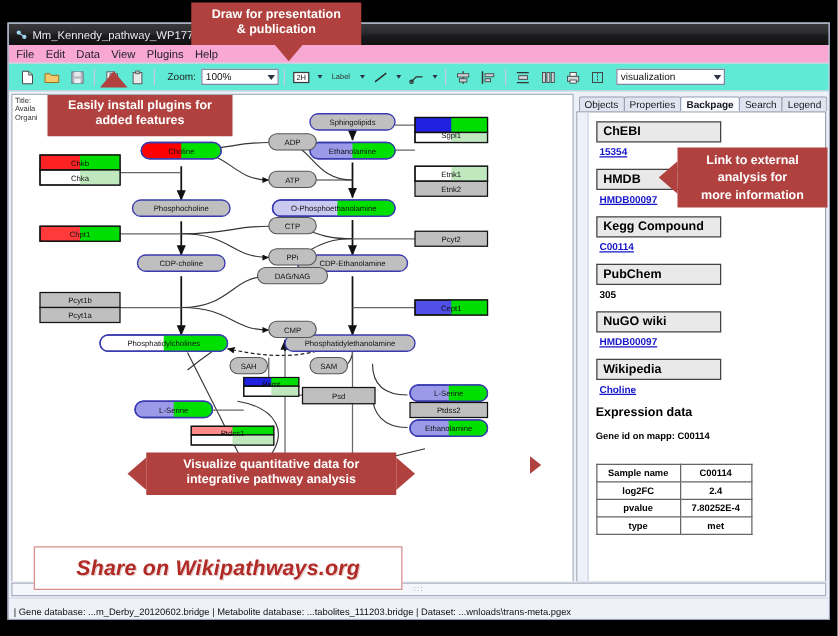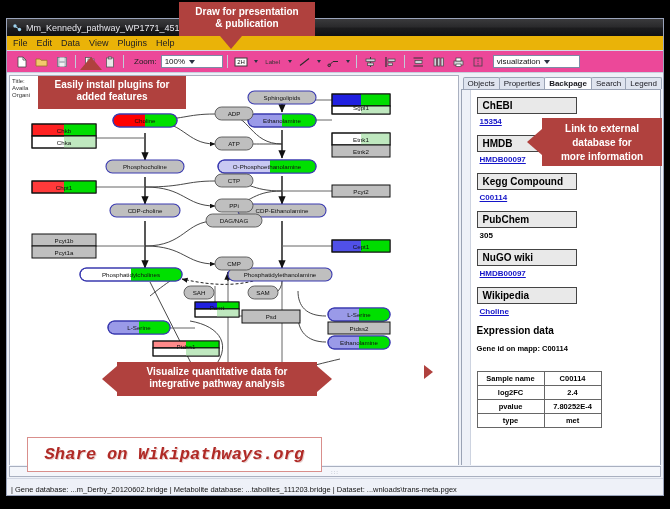--- a/index.html
+++ b/index.html
@@ -27,40 +27,40 @@
     font-size:9px;
     position:relative;
   }
   .titlebar .tb-icon{
     width:10px;height:10px;margin-right:4px;flex:0 0 auto;
     display:flex;align-items:center;justify-content:center;
   }
   .titlebar .tb-text{white-space:nowrap;overflow:hidden;}
   
   .menubar{
-    height:14px;background:#eab308;border-bottom:1px solid #d4d9e6;
+    height:14px;background:#f9a8d4;border-bottom:1px solid #d4d9e6;
     display:flex;align-items:center;padding-left:6px;gap:9px;
     font-size:9px;color:#1c1c24;
   }
   .menubar span{cursor:default;}
   
   .toolbar{
-    height:21px;background:#ec4899;border-bottom:1px solid #c8cfdd;
+    height:21px;background:#5eead4;border-bottom:1px solid #c8cfdd;
     display:flex;align-items:center;padding-left:5px;gap:1px;
     position:relative;
   }
   .tb-btn{
     width:17px;height:17px;display:flex;align-items:center;justify-content:center;
     border:1px solid transparent;border-radius:2px;
   }
   .tb-sep{width:1px;height:13px;background:#c3cad8;margin:0 3px;}
   .zoom-label{font-size:8px;color:#222;margin:0 3px 0 6px;}
   .combo{
     height:13px;border:1px solid #7d8aa5;background:#fff;
-    display:flex;align-items:center;justify-content:flex-start;
+    display:flex;align-items:center;justify-content:space-between;
     font-size:8px;color:#111;padding:0 2px 0 3px;box-sizing:border-box;
   }
   .combo .caret{
     width:0;height:0;border-left:3px solid transparent;border-right:3px solid transparent;
     border-top:4px solid #2b3242;margin-left:4px;
   }
   #zoom-combo{width:62px;}
   #vis-combo{width:87px;}
   .mini-caret{
     width:0;height:0;border-left:2.5px solid transparent;border-right:2.5px solid transparent;
@@ -152,21 +152,21 @@
     position:absolute;width:0;height:0;z-index:49;
     border-top:13px solid transparent;border-bottom:13px solid transparent;
     border-left:15px solid #b0413e;
   }
   .share-box{
     position:absolute;left:20px;top:418px;width:293px;height:33px;
     background:#fff;border:1px solid #d98f8c;z-index:60;
     display:flex;align-items:center;justify-content:center;
   }
   .share-text{
-    font-family:Liberation Mono, monospace;
+    font-family:Liberation Sans, sans-serif;
     font-style:italic;font-weight:bold;font-size:17px;color:#b02a26;
     text-shadow:1px 1px 0 #e8cfce;letter-spacing:.2px;
   }
 </style>
 </head>
 <body>
 
 <div class="app-window">
 
   <div class="titlebar">
@@ -598,28 +598,28 @@
   <div class="statusbar">
     <div class="sb-scroll">:::</div>
     <div class="sb-text">| Gene database: ...m_Derby_20120602.bridge | Metabolite database: ...tabolites_111203.bridge | Dataset: ...wnloads\trans-meta.pgex</div>
   </div>
 
   <div class="share-box">
     <span class="share-text">Share on Wikipathways.org</span>
   </div>
 </div>
 
-<div class="callout" style="left:179px;top:2px;width:136px;height:34px;">
+<div class="callout" style="left:153px;top:2px;width:136px;height:34px;">
   <div>Draw for presentation</div>
   <div>&amp; publication</div>
 </div>
 <div class="arrow-down" style="left:220px;top:36px;"></div>
 
 <div class="arrow-up" style="left:80px;top:57px;"></div>
 
 <div class="callout" style="left:542px;top:118px;width:120px;height:48px;line-height:14px;">
   <div>Link  to external</div>
-  <div>database  for</div>
+  <div>analysis  for</div>
   <div>more information</div>
 </div>
 <div class="arrow-right" style="left:527px;top:129px;transform:scaleX(-1);"></div>
 
 <div class="arrow-right" style="left:424px;top:365px;border-top-width:7px;border-bottom-width:7px;border-left-width:9px;"></div>
 
 </body></html>

